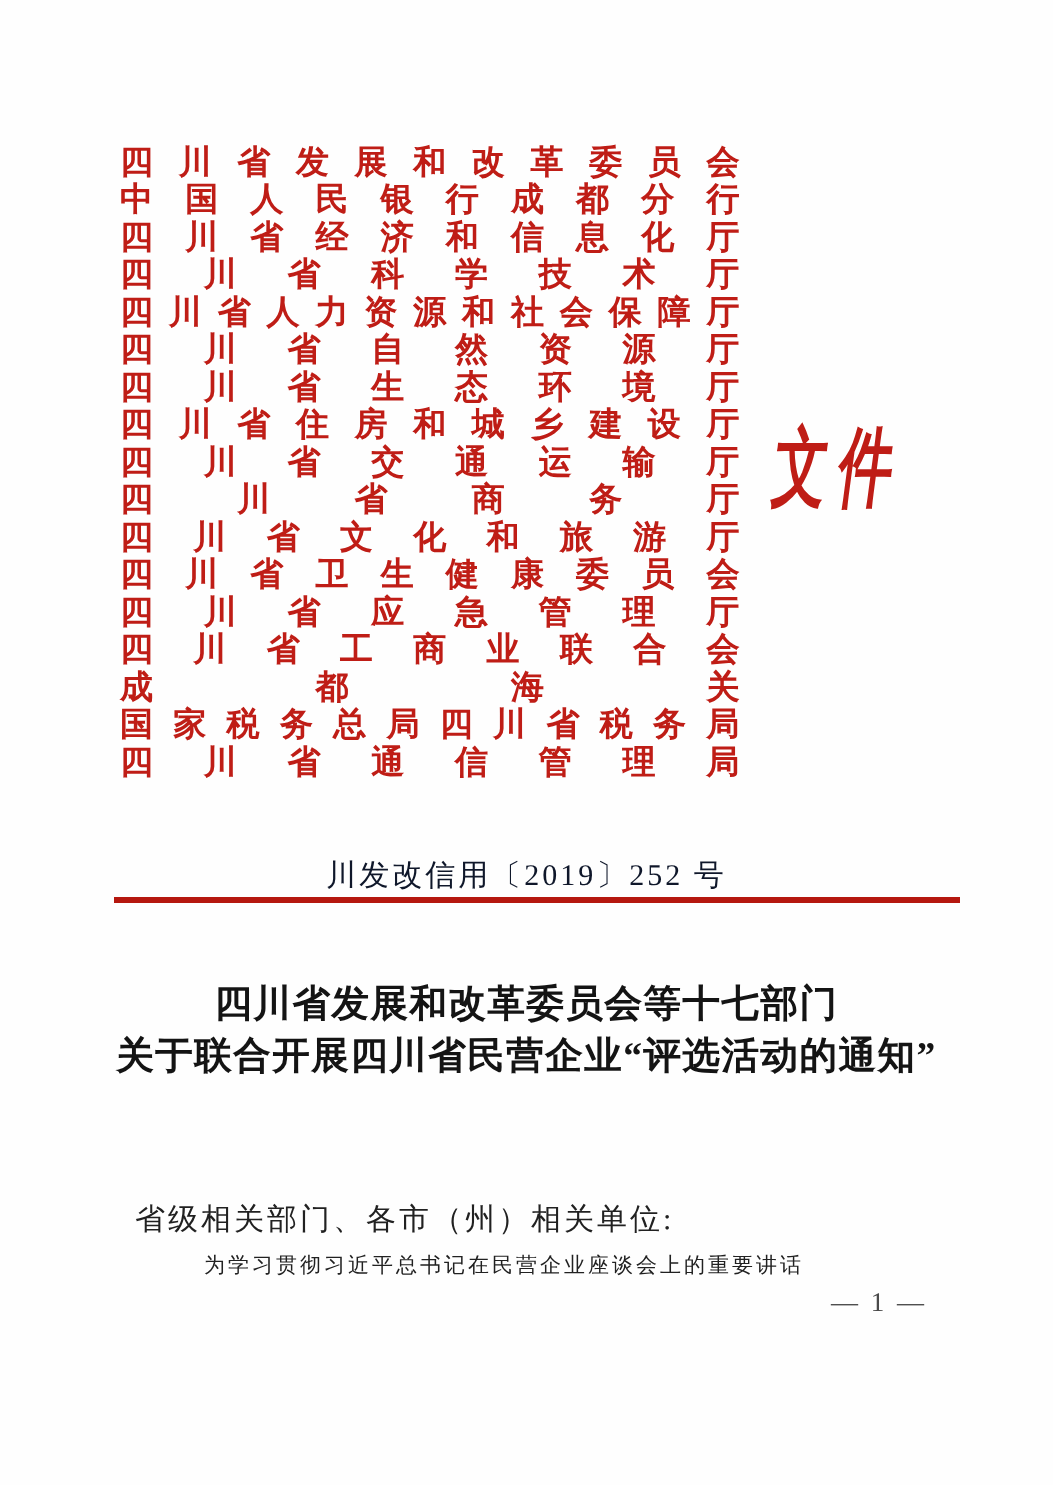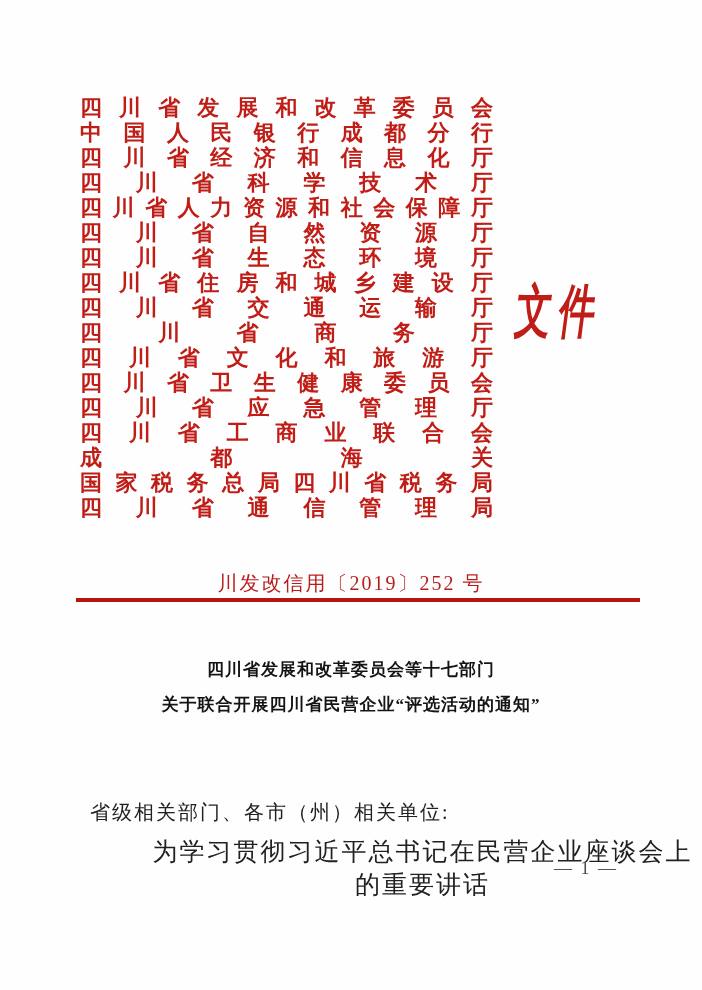--- a/index.html
+++ b/index.html
@@ -47,58 +47,57 @@
     white-space: nowrap;
   }
   .doc-number {
     position: absolute;
     left: 0;
     top: 570px;
     width: 702px;
     text-align: center;
     font-size: 20px;
     letter-spacing: 2px;
-    color: #b91c1c;
+    color: #0f172a;
   }
   .red-line {
     position: absolute;
     left: 76px;
     top: 598px;
     width: 564px;
     height: 4px;
     background: #b5170f;
   }
   .title-block {
     position: absolute;
     left: 0;
     top: 652px;
     width: 702px;
     text-align: center;
-    font-size: 17px;
+    font-size: 25px;
     line-height: 35px;
     font-weight: bold;
     color: #141414;
     letter-spacing: 1px;
   }
   .salutation {
     position: absolute;
     left: 90px;
     top: 799px;
     font-size: 20px;
     color: #212121;
     letter-spacing: 2px;
   }
   .paragraph {
     position: absolute;
-    left: 143px;
+    left: 136px;
     top: 835px;
-    font-size: 25px;
+    font-size: 14px;
     color: #212121;
     letter-spacing: 2px;
-    text-align: center;
   }
   .page-number {
     position: absolute;
     right: 84px;
     top: 858px;
     font-size: 18px;
     color: #4a4a4a;
     letter-spacing: 2px;
   }
 </style>

